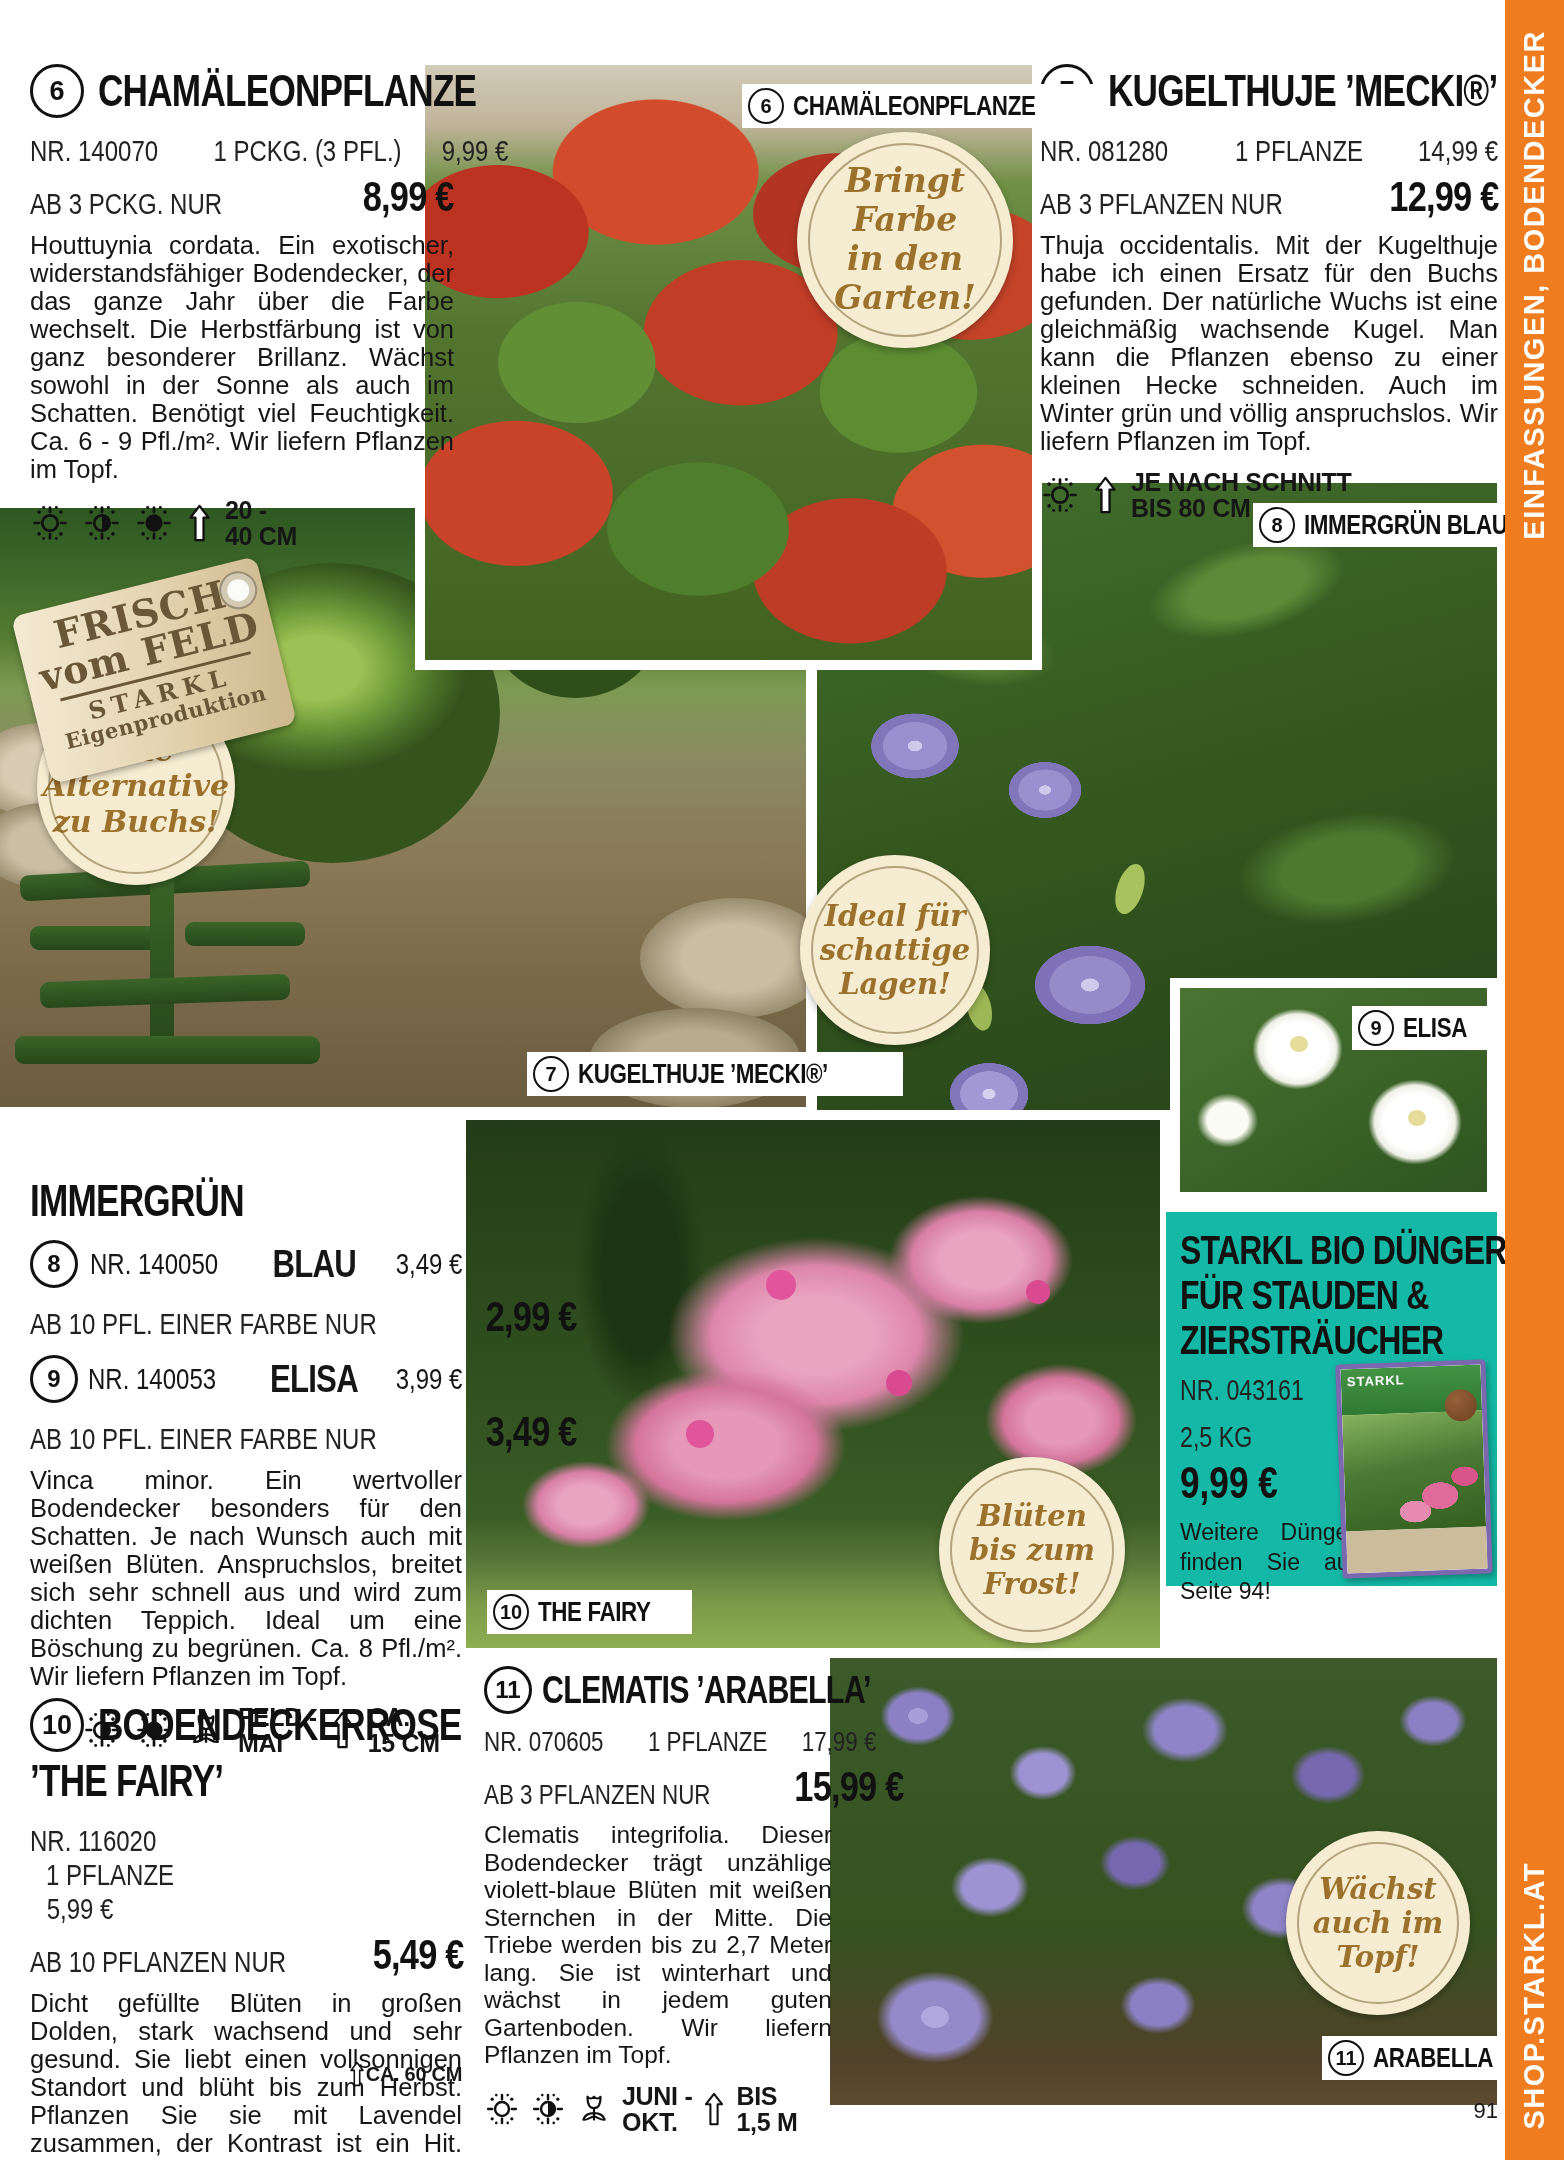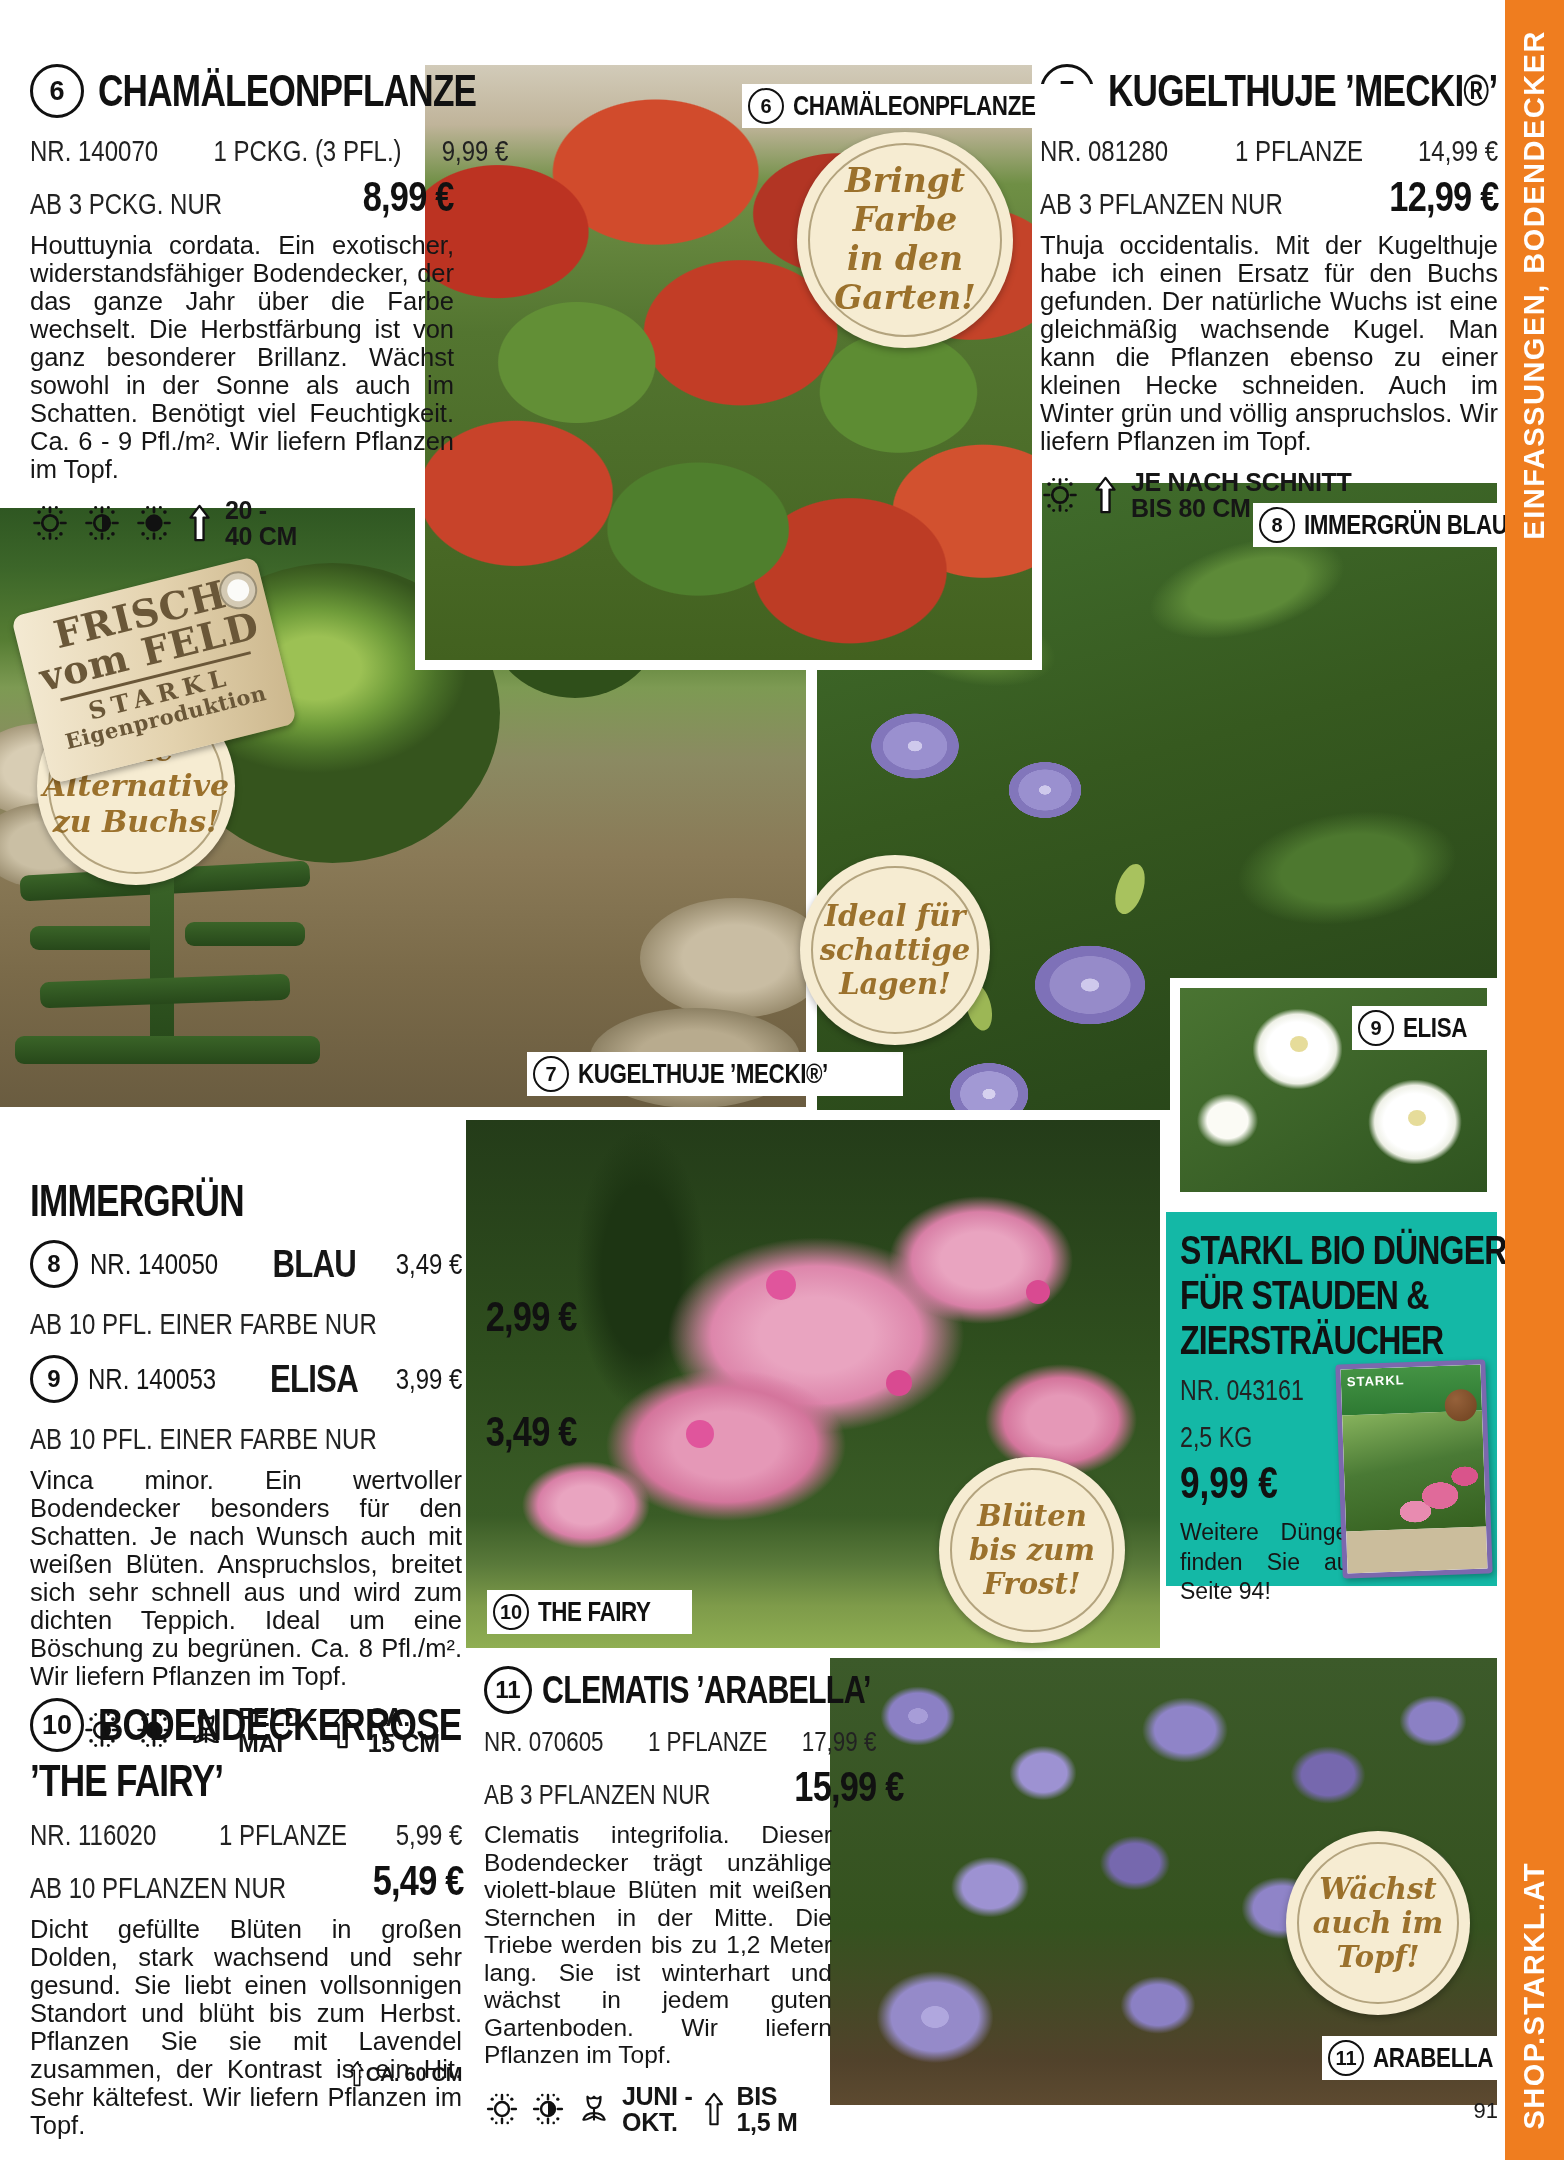--- a/index.html
+++ b/index.html
@@ -425,21 +425,21 @@
       </div>
     </div>
   </div>
 
   <div class="tblock" style="left:30px;top:1698px;width:432px;height:392px;">
     <div class="title-row">
       <span class="numc numc-lg">10</span>
       <span class="h-title cx-l">BODENDECKERROSE</span>
     </div>
     <div class="h-title2 cx-l">’THE FAIRY’</div>
-    <div class="nr-row" style="margin-top:12px;">
+    <div class="nr-row" style="margin-top:18px;flex-direction:column;">
       <span class="cx-l">NR. 116020</span>
       <span class="cx-c">1 PFLANZE</span>
       <span class="cx-r">5,99 €</span>
     </div>
     <div class="promo-row">
       <span class="cx-l">AB 10 PFLANZEN NUR</span>
       <span class="price-lg cx-r">5,49 €</span>
     </div>
     <div class="desc">Dicht gefüllte Blüten in großen Dolden, stark wachsend und sehr gesund. Sie liebt einen vollsonnigen Standort und blüht bis zum Herbst. Pflanzen Sie sie mit Lavendel zusammen, der Kontrast ist ein Hit. Sehr kältefest. Wir liefern Pflanzen im Topf.</div>
     <div class="fairy-chip">
@@ -457,21 +457,21 @@
     </div>
     <div class="nr-row" style="font-size:28px;margin-top:12px;">
       <span class="cx-l">NR. 070605</span>
       <span class="cx-c">1 PFLANZE</span>
       <span class="cx-r">17,99 €</span>
     </div>
     <div class="promo-row" style="font-size:28px;">
       <span class="cx-l">AB 3 PFLANZEN NUR</span>
       <span class="price-lg cx-r">15,99 €</span>
     </div>
-    <div class="desc" style="font-size:24.5px;line-height:27.5px;">Clematis integrifolia. Dieser Bodendecker trägt unzählige violett-blaue Blüten mit weißen Sternchen in der Mitte. Die Triebe werden bis zu 1,2 Meter lang. Sie ist winterhart und wächst in jedem guten Gartenboden. Wir liefern Pflanzen im Topf.</div>
+    <div class="desc" style="font-size:24.5px;line-height:27.5px;">Clematis integrifolia. Dieser Bodendecker trägt unzählige violett-blaue Blüten mit weißen Sternchen in der Mitte. Die Triebe werden bis zu 2,7 Meter lang. Sie ist winterhart und wächst in jedem guten Gartenboden. Wir liefern Pflanzen im Topf.</div>
     <div class="care-row" style="gap:10px;">
       <svg class="icon" style="width:36px;height:36px;">
           <use href="#sun-open"></use>
         </svg>
       <svg class="icon" style="width:36px;height:36px;">
           <use href="#sun-half"></use>
         </svg>
       <svg class="icon" style="width:36px;height:36px;">
           <use href="#flower"></use>
         </svg>

